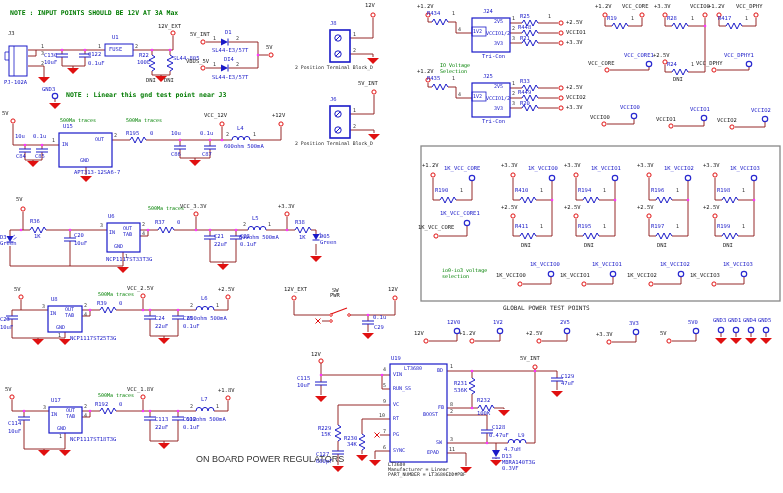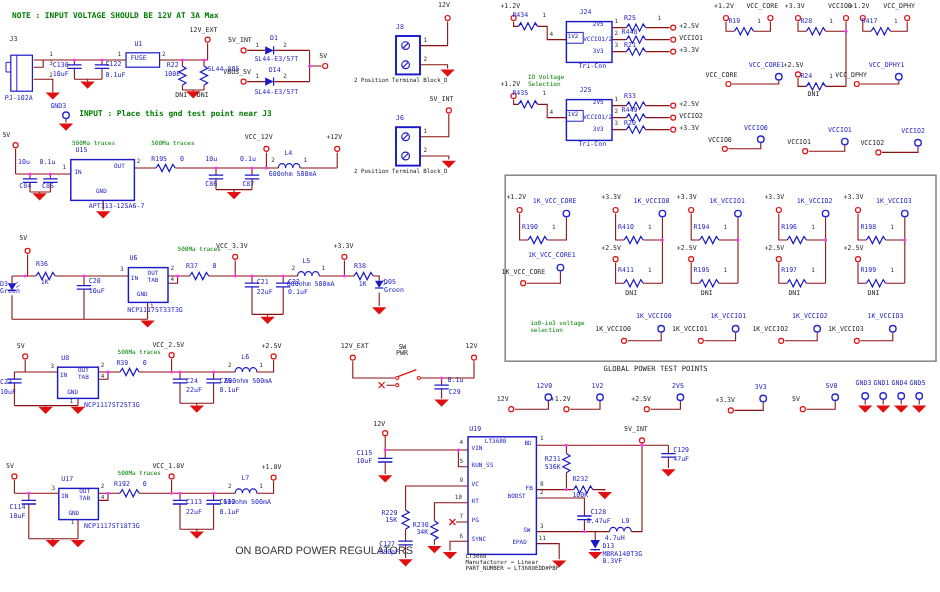--- a/index.html
+++ b/index.html
@@ -374,22 +374,22 @@
     <use href="#jdot" x="688" y="200"></use>
         <use href="#jdot" x="754" y="200"></use>
         <use href="#jdot" x="321" y="375"></use>
     <use href="#jdot" x="382" y="375"></use>
         <use href="#jdot" x="472" y="371"></use>
         <use href="#jdot" x="535" y="371"></use>
     <use href="#jdot" x="472" y="408"></use>
         <use href="#jdot" x="487" y="443"></use>
   </g>
 </svg>
-<span class="lbl note" style="left: 10px; top: 10px;">NOTE : INPUT VOLTAGE SHOULD BE 12V AT 3A Max</span>
-    <span class="lbl note" style="left: 66px; top: 92px;">INPUT : Place this gnd test point near J3</span>
+<span class="lbl note" style="left: 10px; top: 10px;">NOTE : INPUT POINTS SHOULD BE 12V AT 3A Max</span>
+    <span class="lbl note" style="left: 66px; top: 92px;">NOTE : Linear this gnd test point near J3</span>
     <span class="lbl net" style="left: 8px; top: 31px;">J3</span>
     <span class="lbl ref" style="left: 4px; top: 80px;">PJ-102A</span>
     <span class="lbl pin" style="left: 41px; top: 44px;">1</span>
     <span class="lbl pin" style="left: 41px; top: 51px;">3</span>
     <span class="lbl pin" style="left: 41px; top: 61px;">2</span>
     <span class="lbl ref" style="left: 44px; top: 53px;">C130</span>
     <span class="lbl ref" style="left: 44px; top: 60px;">10uF</span>
     <span class="lbl ref" style="left: 88px; top: 52px;">C122</span>
     <span class="lbl ref" style="left: 88px; top: 61px;">0.1uF</span>
     <span class="lbl ref" style="left: 112px; top: 35px;">U1</span>

